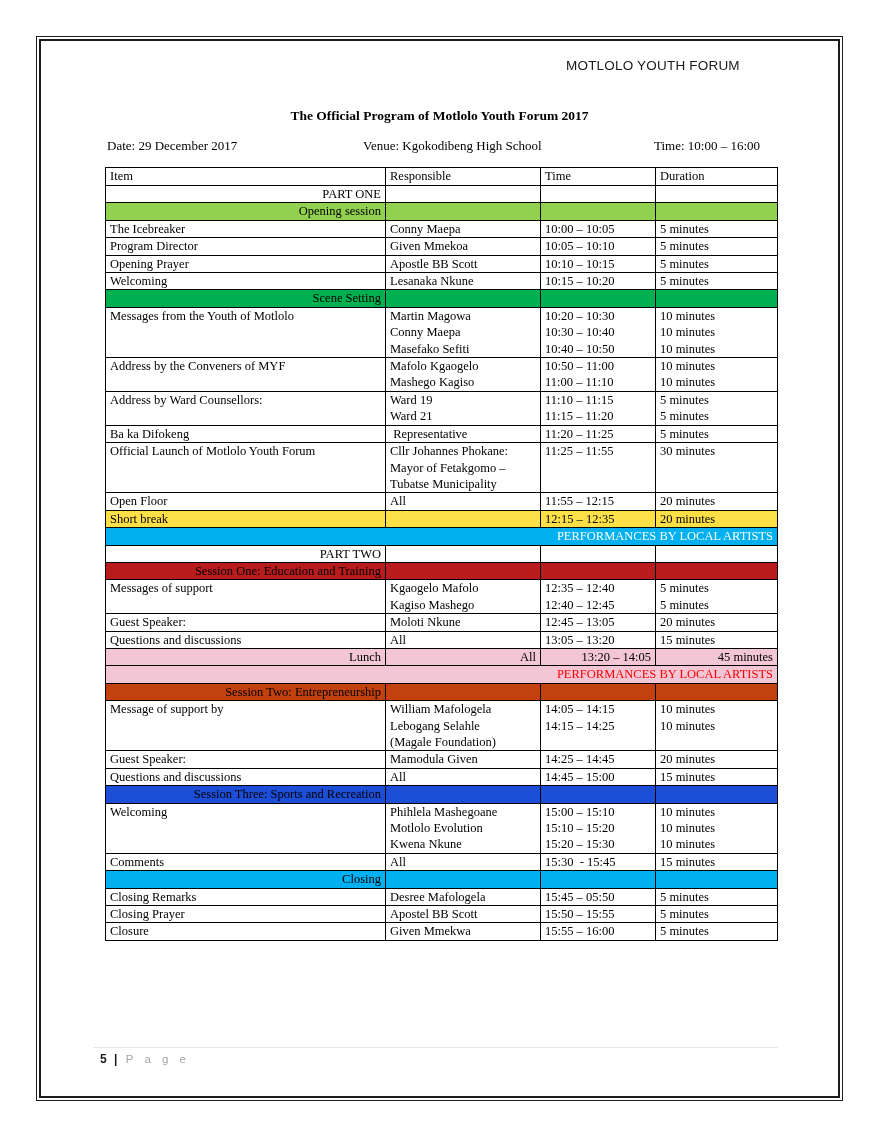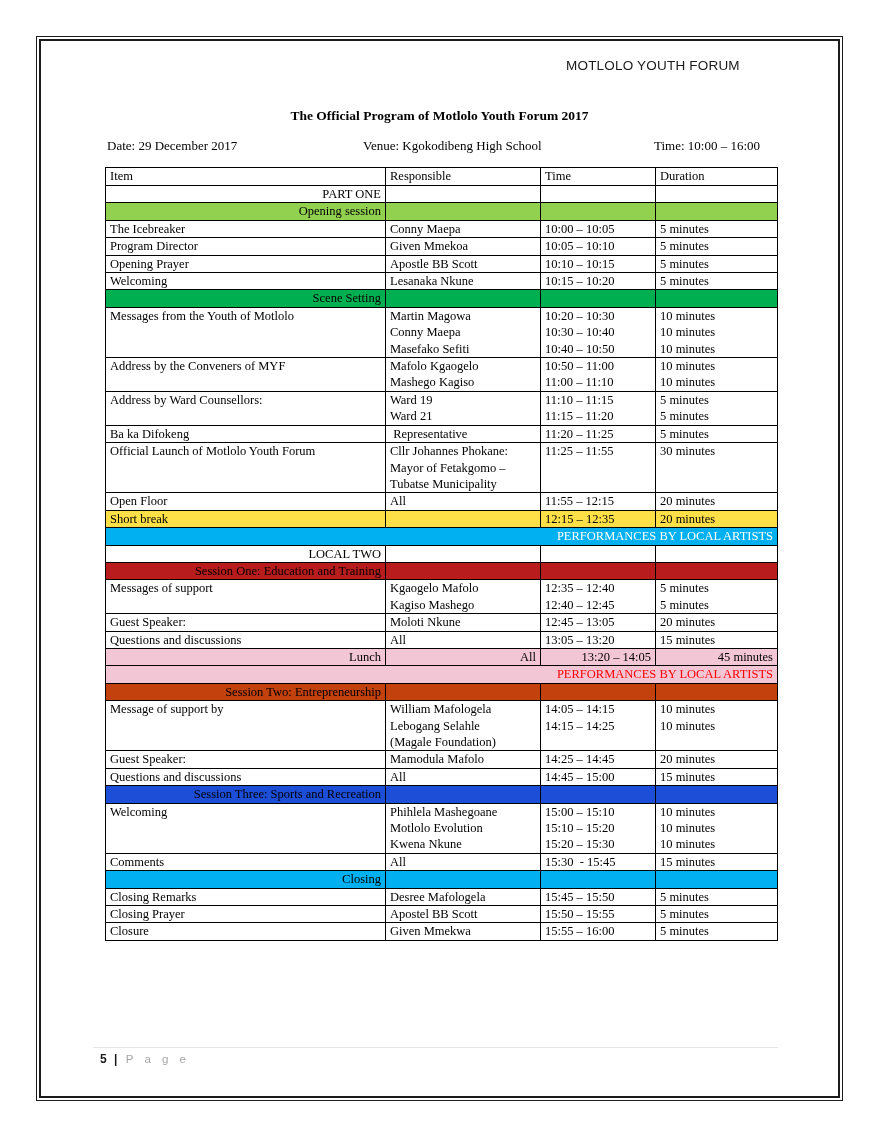--- a/index.html
+++ b/index.html
@@ -167,21 +167,21 @@
       <tr style="background: #fde047;">
         <td class="bold">Short break</td>
         <td></td>
         <td>12:15 – 12:35</td>
         <td>20 minutes</td>
       </tr>
       <tr class="bold" style="background: rgb(0, 176, 240); color: rgb(255, 255, 255);">
         <td colspan="4">PERFORMANCES BY LOCAL ARTISTS</td>
       </tr>
       <tr class="bold">
-        <td>LOCAL TWO</td>
+        <td>PART TWO</td>
         <td></td>
         <td></td>
         <td></td>
       </tr>
       <tr class="bold" style="background: #b91c1c;">
         <td>Session One: Education and Training</td>
         <td></td>
         <td></td>
         <td></td>
       </tr>
@@ -219,21 +219,21 @@
         <td></td>
       </tr>
       <tr>
         <td>Message of support by</td>
         <td><div>William Mafologela</div><div>Lebogang Selahle</div><div>(Magale Foundation)</div></td>
         <td><div>14:05 – 14:15</div><div>14:15 – 14:25</div></td>
         <td><div>10 minutes</div><div>10 minutes</div></td>
       </tr>
       <tr>
         <td>Guest Speaker:</td>
-        <td>Mamodula Mafolo</td>
+        <td>Mamodula Given</td>
         <td>14:25 – 14:45</td>
         <td>20 minutes</td>
       </tr>
       <tr>
         <td>Questions and discussions</td>
         <td>All</td>
         <td>14:45 – 15:00</td>
         <td>15 minutes</td>
       </tr>
       <tr class="bold" style="background: #1d4ed8;">
@@ -256,21 +256,21 @@
       </tr>
       <tr class="bold" style="background: rgb(0, 176, 240);">
         <td>Closing</td>
         <td></td>
         <td></td>
         <td></td>
       </tr>
       <tr>
         <td>Closing Remarks</td>
         <td>Desree Mafologela</td>
-        <td>15:45 – 15:50</td>
+        <td>15:45 – 05:50</td>
         <td>5 minutes</td>
       </tr>
       <tr>
         <td>Closing Prayer</td>
         <td>Apostel BB Scott</td>
         <td>15:50 – 15:55</td>
         <td>5 minutes</td>
       </tr>
       <tr>
         <td>Closure</td>

